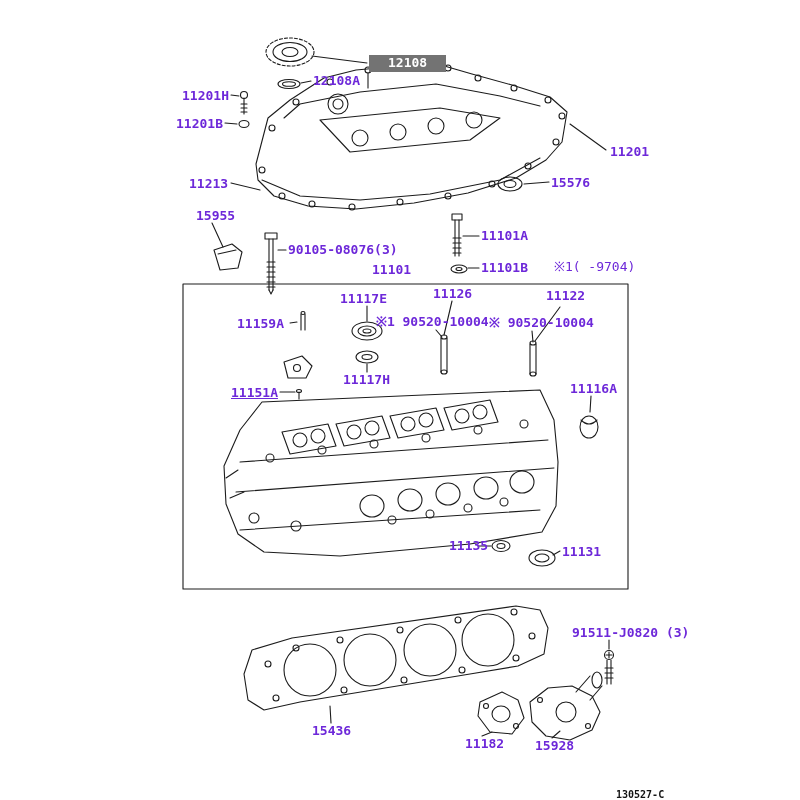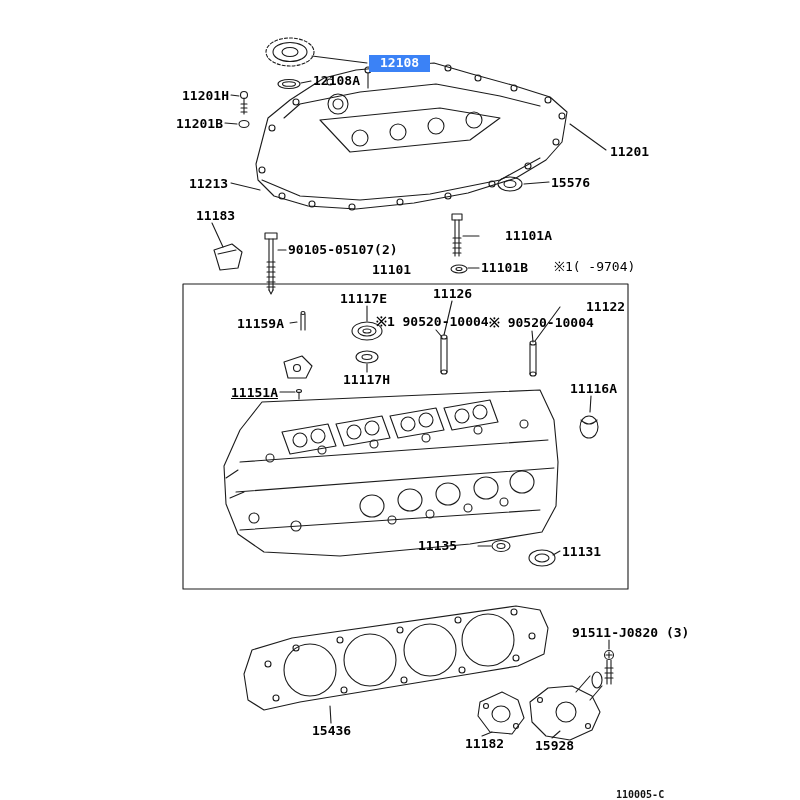--- a/index.html
+++ b/index.html
@@ -1,21 +1,21 @@
 <!DOCTYPE html>
 <html><head>
 <meta charset="utf-8">
 <style>
   html,body { margin:0; padding:0; background:#fff; }
   .stage { position:relative; width:800px; height:800px; background:#ffffff;
            font-family:"DejaVu Sans Mono", monospace; overflow:hidden; }
   .art { position:absolute; left:0; top:0; }
   .lbl { position:absolute; font:700 13px/1.15 "DejaVu Sans Mono", monospace;
-         color:#000000; white-space:nowrap; }
-  .lbl.hl { background:#3b82f6; color:#ffffff; padding:1px 11px; }
+         color:#6d28d9; white-space:nowrap; }
+  .lbl.hl { background:#737373; color:#ffffff; padding:1px 19px; }
   .lbl.note { font-weight:400; }
   .code { position:absolute; font:700 10px/1 "DejaVu Sans Mono", monospace; color:#141414; }
 </style>
 </head>
 <body>
 
 <div class="stage">
 
   <svg class="art" width="800" height="800" viewBox="0 0 800 800" fill="none" stroke="#1c1c1c" stroke-width="1.1" stroke-linejoin="round" stroke-linecap="round">
 
@@ -260,36 +260,36 @@
     </g>
   </svg>
 
   <div class="lbl hl" style="left:369px;top:55px;">12108</div>
   <div class="lbl" style="left:313px;top:74px;">12108A</div>
   <div class="lbl" style="left:182px;top:89px;">11201H</div>
   <div class="lbl" style="left:176px;top:117px;">11201B</div>
   <div class="lbl" style="left:610px;top:145px;">11201</div>
   <div class="lbl" style="left:189px;top:177px;">11213</div>
   <div class="lbl" style="left:551px;top:176px;">15576</div>
-  <div class="lbl" style="left:196px;top:209px;">11183</div>
-  <div class="lbl" style="left:288px;top:243px;">90105-05107(2)</div>
-  <div class="lbl" style="left:481px;top:229px;margin-left:24px;">11101A</div>
+  <div class="lbl" style="left:196px;top:209px;">15955</div>
+  <div class="lbl" style="left:288px;top:243px;">90105-08076(3)</div>
+  <div class="lbl" style="left:481px;top:229px;">11101A</div>
   <div class="lbl" style="left:372px;top:263px;">11101</div>
   <div class="lbl" style="left:481px;top:261px;">11101B</div>
   <div class="lbl note" style="left:554px;top:260px;">※1(    -9704)</div>
   <div class="lbl" style="left:340px;top:292px;">11117E</div>
   <div class="lbl" style="left:433px;top:287px;">11126</div>
-  <div class="lbl" style="left:546px;top:300px;margin-left:40px;">11122</div>
+  <div class="lbl" style="left:546px;top:289px;">11122</div>
   <div class="lbl" style="left:376px;top:315px;">※1 90520-10004</div>
   <div class="lbl" style="left:489px;top:316px;">※ 90520-10004</div>
   <div class="lbl" style="left:237px;top:317px;">11159A</div>
   <div class="lbl" style="left:343px;top:373px;">11117H</div>
   <div class="lbl" style="left:231px;top:386px;text-decoration:underline;">11151A</div>
   <div class="lbl" style="left:570px;top:382px;">11116A</div>
-  <div class="lbl" style="left:418px;top:539px;text-align:center;">11135</div>
+  <div class="lbl" style="left:449px;top:539px;text-align:center;">11135</div>
   <div class="lbl" style="left:562px;top:545px;">11131</div>
   <div class="lbl" style="left:312px;top:724px;">15436</div>
   <div class="lbl" style="left:572px;top:626px;">91511-J0820 (3)</div>
   <div class="lbl" style="left:465px;top:737px;">11182</div>
   <div class="lbl" style="left:535px;top:739px;">15928</div>
 
-  <div class="code" style="left:616px;top:790px;">110005-C</div>
+  <div class="code" style="left:616px;top:790px;">130527-C</div>
 </div>
 
 </body></html>

